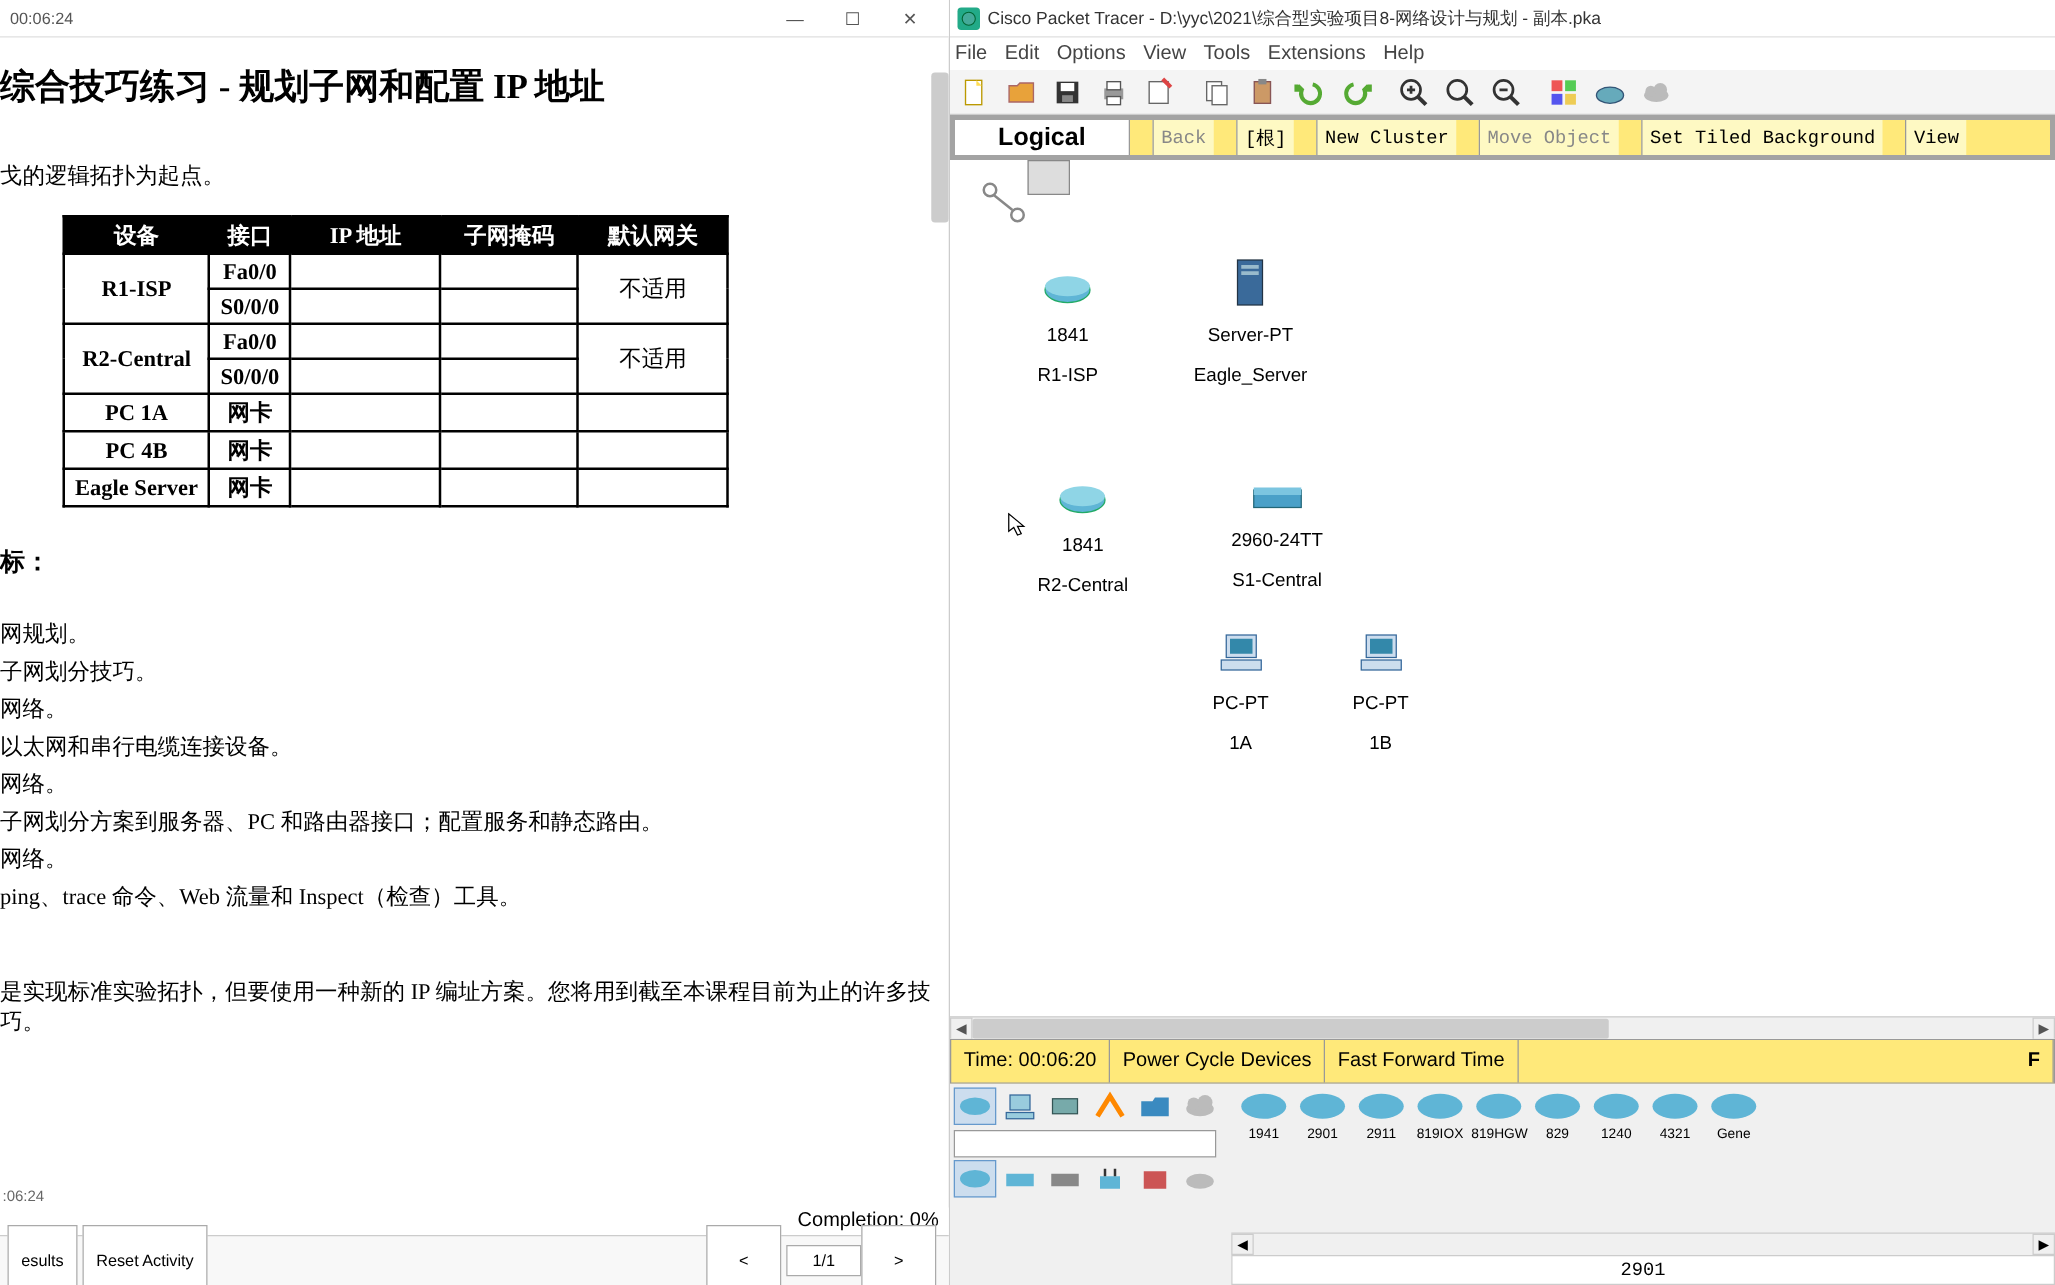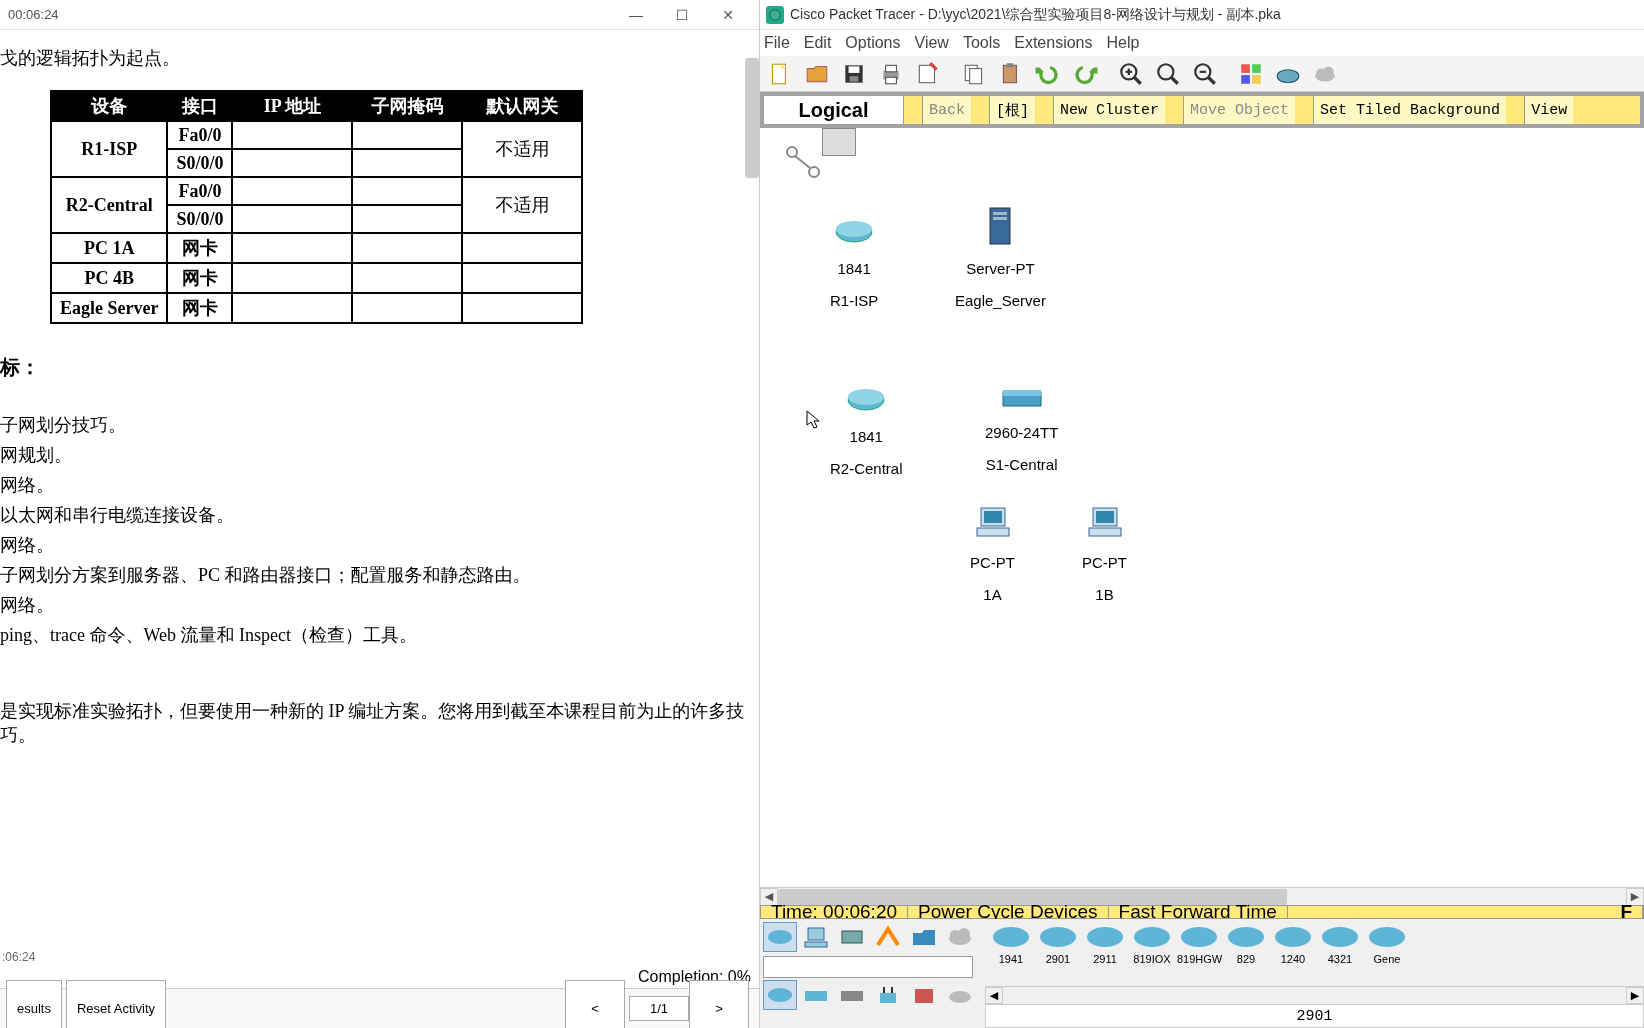--- a/index.html
+++ b/index.html
@@ -72,25 +72,25 @@
 .device .lbl { margin-top: 14px; line-height: 1.2; white-space: nowrap; }
 .dev-router svg, .dev-switch svg, .dev-server svg, .dev-pc svg { display:block; margin: 0 auto; }
 
 
 .hscroll { position:absolute; left:0; right:0; bottom:0; height:18px; background:#f0f0f0; border-top:1px solid #ccc; display:flex; align-items:center;}
 .hscroll .arrow { width:18px; height:18px; display:flex;align-items:center;justify-content:center; font-size:11px; color:#555; border:1px solid #ccc;}
 .hscroll .track{flex:1; height:18px; position:relative;}
 .hscroll .thumb{position:absolute; left:0; width:60%; top:1px; bottom:1px; background:#ccc; border-radius:2px;}
 
 
-.rt-bar { height: 14px; background: #ffe97a; border: 1px solid #999; display: flex; align-items: center; font-family: "Courier New", monospace; font-size: 19px; }
+.rt-bar { height: 36px; background: #ffe97a; border: 1px solid #999; display: flex; align-items: center; font-family: "Courier New", monospace; font-size: 16px; }
 .rt-bar .seg { padding: 0 10px; border-right: 1px solid #999; height: 100%; display:flex; align-items:center;}
 
 
-.bottom-area { height: 109px; background: #f0f0f0; display: flex; }
+.bottom-area { height: 161px; background: #f0f0f0; display: flex; }
 .cat-left { width: 225px; display:flex; flex-direction:column; padding:3px;}
 .cat-row { display:flex; gap:2px; margin-bottom:2px;}
 .cat-item { width: 34px; height: 30px; display: flex; align-items: center; justify-content: center; cursor:pointer;}
 .cat-item svg{width:28px;height:24px;}
 .cat-searchbox {width:210px; height:22px; border:1px solid #999; background:#fff; margin:2px 0;}
 .cat-right { flex: 1; display:flex; flex-direction:column;}
 .dev-list { flex:1; display:flex; align-items:flex-start; gap:3px; padding:4px; overflow:hidden;}
 .dev-item { width: 44px; text-align:center; font-size:11px; cursor:pointer; font-family:"Courier New",monospace;}
 .dev-item svg{display:block;margin:0 auto 2px;}
 .dev-hscroll { height:18px; background:#f0f0f0; border-top:1px solid #ccc; display:flex;}
@@ -106,20 +106,21 @@
 <div class="left-pane">
   <div class="left-title">
     <span>00:06:24</span>
     <span class="spacer"></span>
     <span class="win-btn">—</span>
     <span class="win-btn">☐</span>
     <span class="win-btn">✕</span>
   </div>
   <div class="left-content">
     <div class="vscroll-hint"></div>
+    <h1 class="left-heading">综合技巧练习 - 规划子网和配置 IP 地址</h1>
     <p class="left-para">戈的逻辑拓扑为起点。</p>
 
     <table class="addr-table">
       <tbody>
           <tr>
         <th>设备</th>
         <th>接口</th>
         <th class="col-ip">IP 地址</th>
         <th class="col-mask">子网掩码</th>
         <th class="col-gw">默认网关</th>
@@ -167,22 +168,22 @@
         <td class="if-col">网卡</td>
         <td class="col-ip"></td>
             <td class="col-mask"></td>
             <td class="col-gw"></td>
       </tr>
     </tbody>
       </table>
 
     <p class="left-para" style="font-weight:bold;font-size:20px;margin-top:20px;">标：</p>
     <div style="height:20px;"></div>
+    <p class="left-para">网规划。</p>
     <p class="left-para">子网划分技巧。</p>
-    <p class="left-para">网规划。</p>
     <p class="left-para">网络。</p>
     <p class="left-para">以太网和串行电缆连接设备。</p>
     <p class="left-para">网络。</p>
     <p class="left-para">子网划分方案到服务器、PC 和路由器接口；配置服务和静态路由。</p>
     <p class="left-para">网络。</p>
     <p class="left-para"> ping、trace 命令、Web 流量和 Inspect（检查）工具。</p>
 
     <div style="height:40px;"></div>
     <p class="left-para">是实现标准实验拓扑，但要使用一种新的 IP 编址方案。您将用到截至本课程目前为止的许多技巧。</p>
     <div class="left-timer">:06:24</div>

